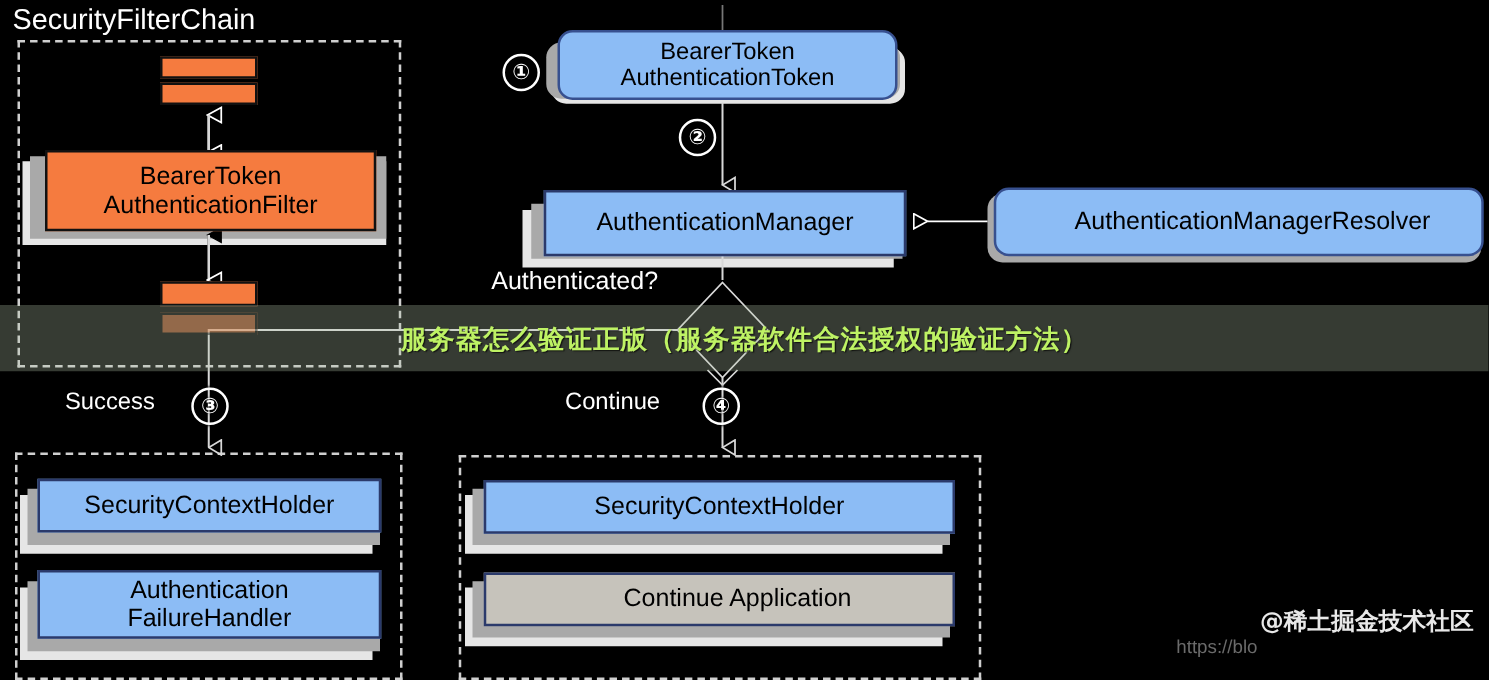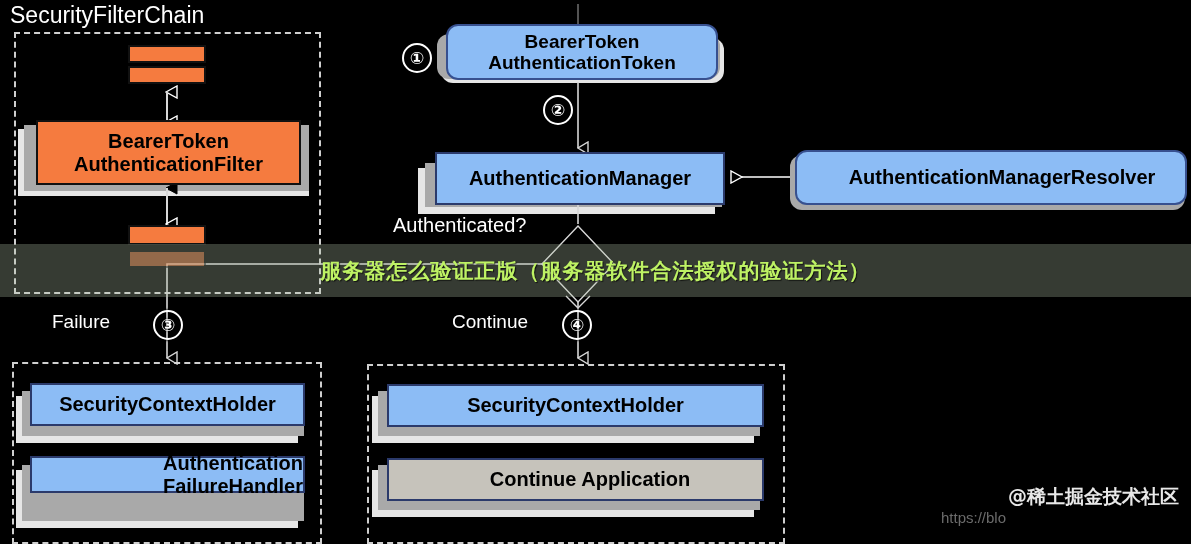--- a/index.html
+++ b/index.html
@@ -10,21 +10,21 @@
     overflow:hidden;
     font-family:"Liberation Sans","DejaVu Sans",sans-serif;
   }
 
   
   .node{
     position:absolute;
     box-sizing:border-box;
     display:flex;align-items:center;justify-content:center;
     text-align:center;
-    font-weight:bold;
+    font-weight:normal;
     color:#000;
     line-height:1.12;
     z-index:6;
   }
   .node span{display:block;width:100%;}
 
   .blue{background:#8cbcf5;border:2px solid #2b3a6b;}
   .blue-round{background:#8cbcf5;border:2px solid #37508f;border-radius:12px;}
   .orange{background:#f57b3f;border:2px solid #111;}
   .gray{background:#c6c3bb;border:2px solid #2b3a6b;padding-left:29px;}
@@ -193,34 +193,34 @@
     <span>AuthenticationManager</span>
   </div>
 
   <div class="shadow1" style="left:790px;top:155px;width:395px;height:55px;border-radius:12px;"></div>
   <div class="node blue-round" style="left:795px;top:150px;width:392px;height:55px;font-size:20px;padding-left:22px;">
     <span>AuthenticationManagerResolver</span>
   </div>
 
   <div class="olabel" style="left:393px;top:214px;font-size:20px;text-align:right;">Authenticated?</div>
 
-  <div class="olabel" style="left:52px;top:311px;font-size:19px;">Failure</div>
+  <div class="olabel" style="left:52px;top:311px;font-size:19px;">Success</div>
   <div class="stepnum" style="left:153px;top:310px;">③</div>
 
   <div class="dashgroup" style="left:12px;top:362px;width:310px;height:182px;"></div>
 
   <div class="shadow2" style="left:16px;top:396px;width:282px;height:47px;"></div>
   <div class="shadow1" style="left:22px;top:391px;width:282px;height:45px;"></div>
   <div class="node blue" style="left:30px;top:383px;width:275px;height:43px;font-size:20px;">
     <span>SecurityContextHolder</span>
   </div>
 
   <div class="shadow2" style="left:16px;top:470px;width:282px;height:58px;"></div>
   <div class="shadow1" style="left:22px;top:465px;width:282px;height:56px;"></div>
-  <div class="node blue" style="left:30px;top:456px;width:275px;height:37px;font-size:20px;text-align:right;">
+  <div class="node blue" style="left:30px;top:456px;width:275px;height:55px;font-size:20px;">
     <span>
       <span>Authentication</span>
       <span>FailureHandler</span>
     </span>
   </div>
 
   <div class="olabel" style="left:452px;top:311px;font-size:19px;">Continue</div>
   <div class="stepnum" style="left:562px;top:310px;">④</div>
 
   <div class="dashgroup" style="left:367px;top:364px;width:418px;height:180px;"></div>

